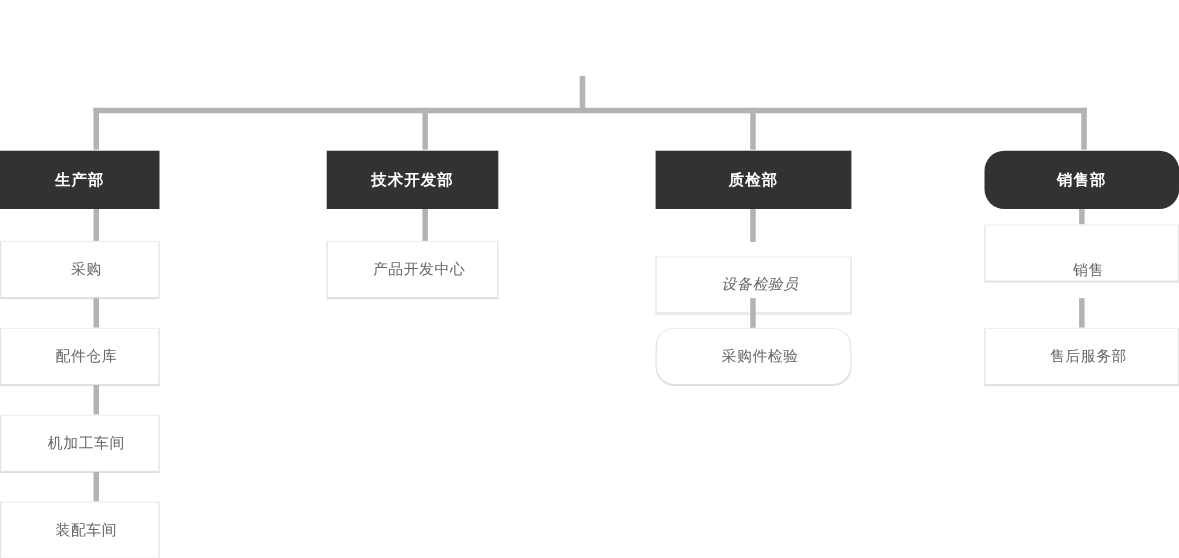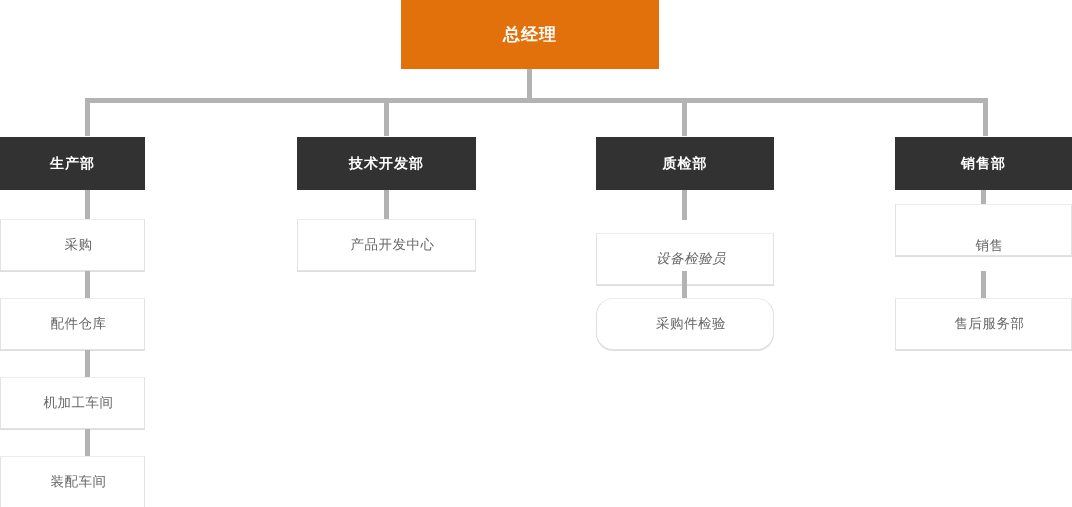--- a/index.html
+++ b/index.html
@@ -75,32 +75,29 @@
     justify-content: center;
     box-sizing: border-box;
     border: 1px solid #e2e2e2;
     border-top-color: #ededed;
     box-shadow: 0 1px 0 0 #dedede;
     padding-left: 12px;
   }
 
   
   .col-1 { left: 0px;   width: 145px; }
-  .col-2 { left: 297px; width: 179px; }
+  .col-2 { left: 297px; width: 156px; }
   .col-3 { left: 596px; width: 178px; }
   .col-4 { left: 895px; width: 177px; }
 </style>
 </head>
 <body>
 
 <div id="org-chart">
 
-  <div class="node-root">
-    <span>总经理</span>
-  </div>
 
   <div class="conn conn-v" style="left:527px; top:69px; width:5px; height:33px;"></div>
   <div class="conn conn-h" style="left:85px; top:98px; width:903px; height:5px;"></div>
 
   <div class="conn conn-v" style="left:85px; top:98px; width:5px; height:38px;"></div>
   <div class="conn conn-v" style="left:384px; top:98px; width:5px; height:38px;"></div>
   <div class="conn conn-v" style="left:682px; top:98px; width:5px; height:38px;"></div>
   <div class="conn conn-v" style="left:983px; top:98px; width:5px; height:38px;"></div>
 
   <div class="node-dept col-1" style="top:137px;">
@@ -143,21 +140,21 @@
   <div class="conn conn-v" style="left:682px; top:190px; width:5px; height:30px;"></div>
   <div class="node-leaf col-3" style="top:233px;font-style:italic;">
     <span>设备检验员</span>
   </div>
 
   <div class="conn conn-v" style="left:682px; top:271px; width:5px; height:27px;"></div>
   <div class="node-leaf col-3" style="top:298px;border-radius:17px;">
     <span>采购件检验</span>
   </div>
 
-  <div class="node-dept col-4" style="top:137px;">
+  <div class="node-dept col-4" style="top:137px;border-radius:18px;">
     <span>销售部</span>
   </div>
 
   <div class="conn conn-v" style="left:981px; top:190px; width:5px; height:30px;"></div>
   <div class="node-leaf col-4" style="top:204px;align-items:flex-end;">
     <span>销售</span>
   </div>
 
   <div class="conn conn-v" style="left:981px; top:271px; width:5px; height:27px;"></div>
   <div class="node-leaf col-4" style="top:298px;text-align:right;">

